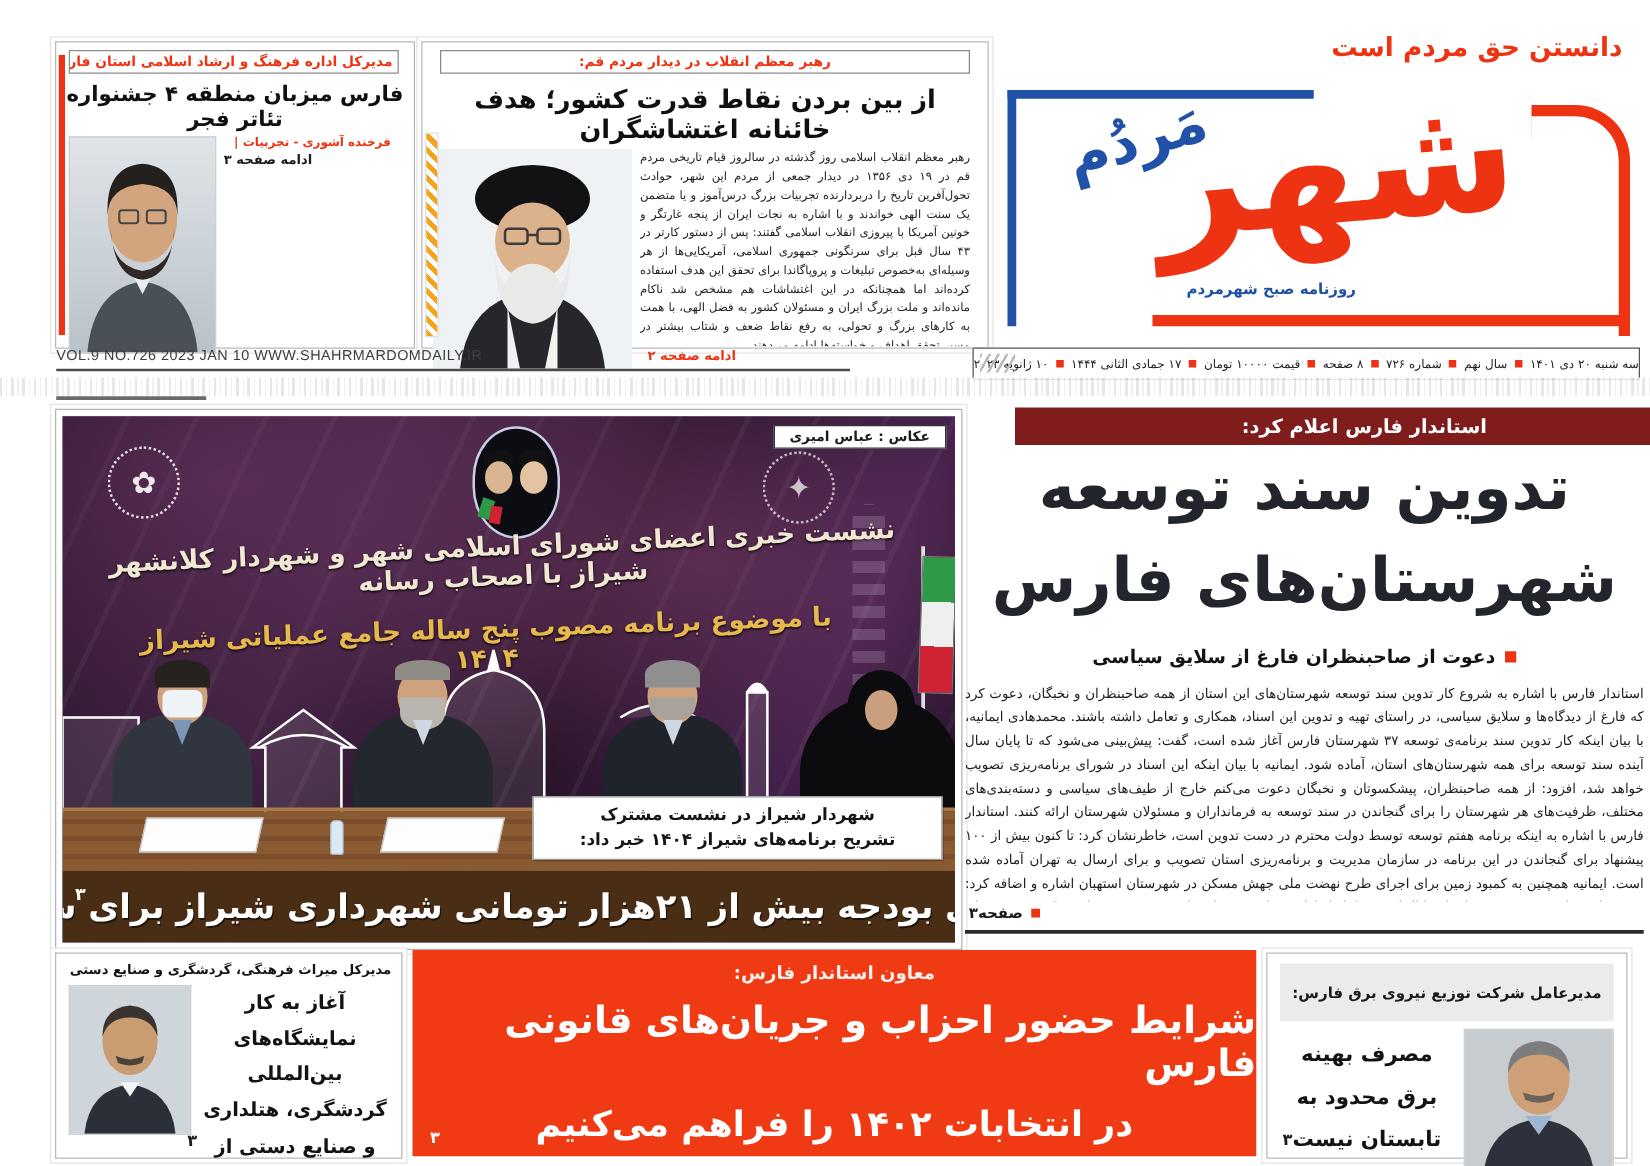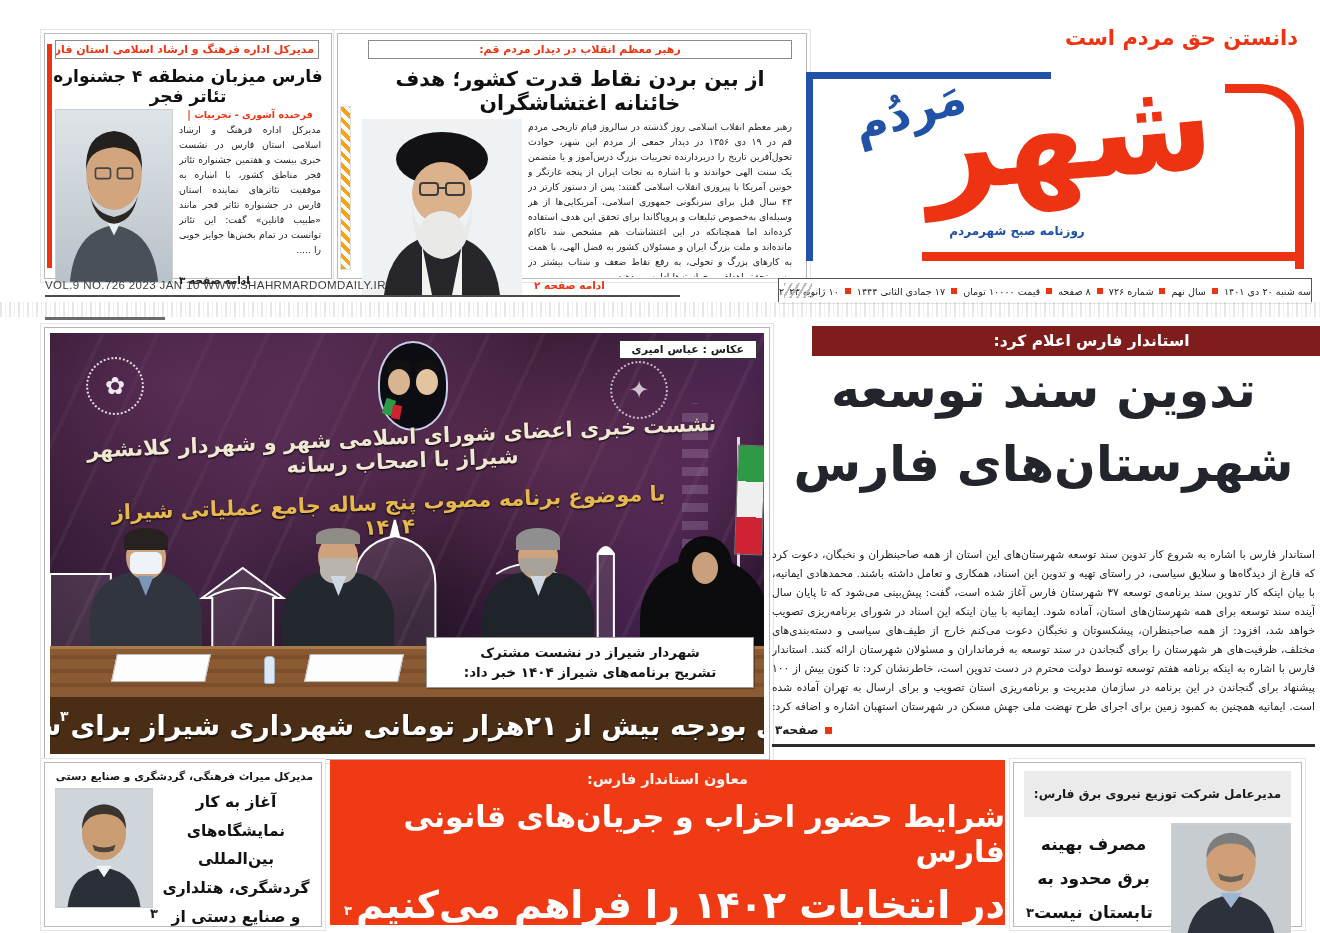--- a/index.html
+++ b/index.html
@@ -2,21 +2,21 @@
 <html lang="fa"><head>
 <meta charset="utf-8">
 <style>
   html,body{margin:0;padding:0;background:#f6f6f4;}
   .sheet{position:relative;width:1320px;height:933px;background:#fff;overflow:hidden;
          font-family:"DejaVu Sans",sans-serif;color:#1b1b1b;}
 
   
   .nbox{position:absolute;background:#fff;border:1px solid #b9b9b9;box-shadow:0 0 0 3px #fff,0 0 0 4px #e4e4e2;}
   .box-theater{left:44px;top:33px;width:286px;height:244px;}
-  .box-leader{left:337px;top:33px;width:452px;height:244px;padding-left:16px;}
+  .box-leader{left:337px;top:33px;width:452px;height:244px;}
   .red-edge{position:absolute;left:2px;top:10px;bottom:10px;width:5px;background:#ee3312;}
   .hatch-edge{position:absolute;left:2px;top:72px;bottom:8px;width:9px;
               background:repeating-linear-gradient(45deg,#f5a31a 0 4px,#fff 4px 8px);border:1px solid #e0e0e0;}
   .kicker-strip{margin:6px 14px 0;border:1px solid #8a8a8a;color:#ee3312;font-size:11px;font-weight:bold;
                 text-align:center;padding:2px 4px;direction:rtl;white-space:nowrap;overflow:hidden;}
   .box-theater .kicker-strip{margin:6px 12px 0 10px;}
   .h-theater{font-size:17px;font-weight:bold;text-align:center;margin:7px 8px 3px;direction:rtl;color:#101010;}
   .h-leader{font-size:20.5px;font-weight:bold;text-align:center;margin:8px 10px 4px;direction:rtl;color:#101010;}
   .tbody-row{display:flex;direction:rtl;padding:0 10px 4px 10px;gap:6px;}
   .byline{color:#ee3312;font-size:9.6px;font-weight:bold;text-align:center;margin-bottom:2px;direction:rtl;}
@@ -136,36 +136,35 @@
   .bk-gray{margin:8px 10px 0;background:#ebebeb;font-size:12px;font-weight:bold;text-align:center;
            padding:16px 2px;direction:rtl;white-space:nowrap;overflow:hidden;}
   .brow{display:flex;direction:rtl;gap:8px;padding:4px 10px 0;}
   .h-expo{flex:1;font-size:15.5px;font-weight:bold;text-align:center;line-height:1.85;direction:rtl;color:#131313;}
   .h-power{flex:1;font-size:17px;font-weight:bold;text-align:center;line-height:2;direction:rtl;color:#131313;margin-top:4px;}
   .bpage{position:absolute;bottom:5px;left:38%;font-size:13px;font-weight:bold;}
   .bpage2{position:absolute;bottom:6px;left:12px;font-size:13px;font-weight:bold;}
   .redbox{position:absolute;left:330px;top:760px;width:675px;height:165px;background:#f03a14;}
   .redbox .rk{color:rgba(255,255,255,.93);text-align:center;font-size:14.5px;font-weight:bold;margin-top:11px;direction:rtl;}
   .redbox .rh1{color:#ffffff;font-size:30px;font-weight:bold;text-align:right;margin-top:12px;direction:rtl;}
-  .redbox .rh2{color:#fff;font-size:38px;font-weight:bold;margin-top:14px;direction:rtl;}
+  .redbox .rh2{color:#fff;font-size:28px;font-weight:bold;text-align:center;margin-top:14px;direction:rtl;}
   .redbox .rpage{position:absolute;left:14px;bottom:7px;color:#fff;font-size:13px;font-weight:bold;}
 </style>
 </head>
 <body>
 
 <div class="sheet">
 
   <div class="nbox box-theater">
     <div class="red-edge"></div>
     <div class="kicker-strip">مدیرکل اداره فرهنگ و ارشاد اسلامی استان فارس خبرداد:</div>
     <div class="h-theater">فارس میزبان منطقه ۴ جشنواره تئاتر فجر</div>
     <div class="tbody-row">
       <div style="width:56%;">
         <div class="byline">فرخنده آشوری - تجربیات |</div>
-        <div class="smallbody" style="height:150px;">مدیرکل اداره فرهنگ و ارشاد اسلامی استان فارس در نشست خبری بیست و هفتمین جشنواره تئاتر فجر مناطق کشور، با اشاره به موفقیت تئاترهای نماینده استان فارس در جشنواره تئاتر فجر مانند «طبیب قانلین» گفت: این تئاتر توانست در تمام بخش‌ها جوایز خوبی را .....</div>
         <div class="more-black">ادامه صفحه ۳</div>
       </div>
       <svg class="photo-sm" width="116" height="172" viewBox="0 0 100 148">
         <rect width="100" height="148" fill="#ccd3d9"></rect>
         <rect width="100" height="148" fill="url(#g0)"></rect>
         <defs>
             <linearGradient id="g0" x1="0" y1="0" x2="0" y2="1">
               <stop offset="0" stop-color="#dfe4e8"></stop>
               <stop offset="1" stop-color="#b9c2c9"></stop>
             </linearGradient>
@@ -314,20 +313,24 @@
       <div class="brown-band">
         <div class="t">پیش بینی بودجه بیش از ۲۱هزار تومانی شهرداری شیراز برای سال آینده</div>
       </div>
       <div class="photo-pagenum">۳</div>
     </div>
   </div>
 
   <div class="ms-kicker">استاندار فارس اعلام کرد:</div>
   <div class="ms-h1">تدوین سند توسعه</div>
   <div class="ms-h2">شهرستان‌های فارس</div>
+  <div class="ms-sub">
+    <span class="sq-lg"></span>
+    <span>دعوت از صاحبنظران فارغ از سلایق سیاسی</span>
+  </div>
   <div class="ms-body">استاندار فارس با اشاره به شروع کار تدوین سند توسعه شهرستان‌های این استان از همه صاحبنظران و نخبگان، دعوت کرد که فارغ از دیدگاه‌ها و سلایق سیاسی، در راستای تهیه و تدوین این اسناد، همکاری و تعامل داشته باشند. محمدهادی ایمانیه، با بیان اینکه کار تدوین سند برنامه‌ی توسعه ۳۷ شهرستان فارس آغاز شده است، گفت: پیش‌بینی می‌شود که تا پایان سال آینده سند توسعه برای همه شهرستان‌های استان، آماده شود. ایمانیه با بیان اینکه این اسناد در شورای برنامه‌ریزی تصویب خواهد شد، افزود: از همه صاحبنظران، پیشکسوتان و نخبگان دعوت می‌کنم خارج از طیف‌های سیاسی و دسته‌بندی‌های مختلف، ظرفیت‌های هر شهرستان را برای گنجاندن در سند توسعه به فرمانداران و مسئولان شهرستان ارائه کنند. استاندار فارس با اشاره به اینکه برنامه هفتم توسعه توسط دولت محترم در دست تدوین است، خاطرنشان کرد: تا کنون بیش از ۱۰۰ پیشنهاد برای گنجاندن در این برنامه در سازمان مدیریت و برنامه‌ریزی استان تصویب و برای ارسال به تهران آماده شده است. ایمانیه همچنین به کمبود زمین برای اجرای طرح نهضت ملی جهش مسکن در شهرستان استهبان اشاره و اضافه کرد: در شورای برنامه‌ریزی و توسعه استان با الحاق ۷۰ هکتار از اراضی ملی به منظور تامین زمین مورد نیاز مسکن در شهرستان استهبان موافقت شد. وی ادامه داد: همت دولت بر این است که مسکن ملی در شهرستان‌ها حتی‌المقدور به صورت یک‌طبقه ساخته شود درصورتی که .............</div>
   <div class="ms-pageref">
     <span class="sq-lg" style="width:7px;height:7px;"></span>
     <span>صفحه۳</span>
   </div>
   <div class="ms-rule"></div>
 
   <div class="nbox box-expo">
     <div class="bk">مدیرکل میراث فرهنگی، گردشگری و صنایع دستی فارس خبر داد:</div>
     <div class="brow">

